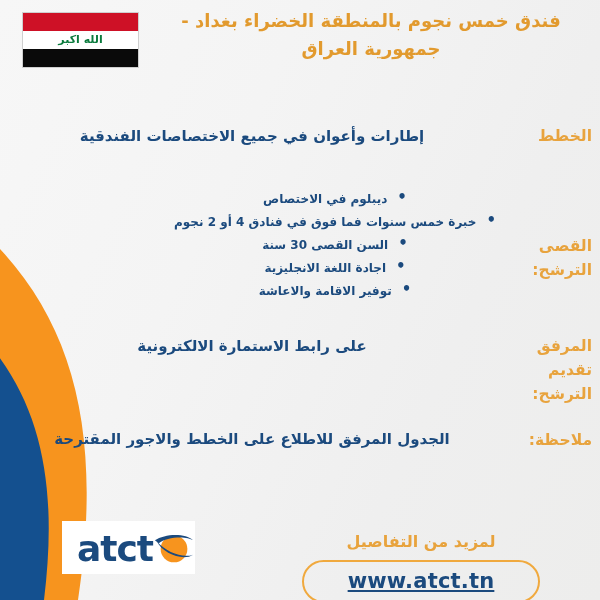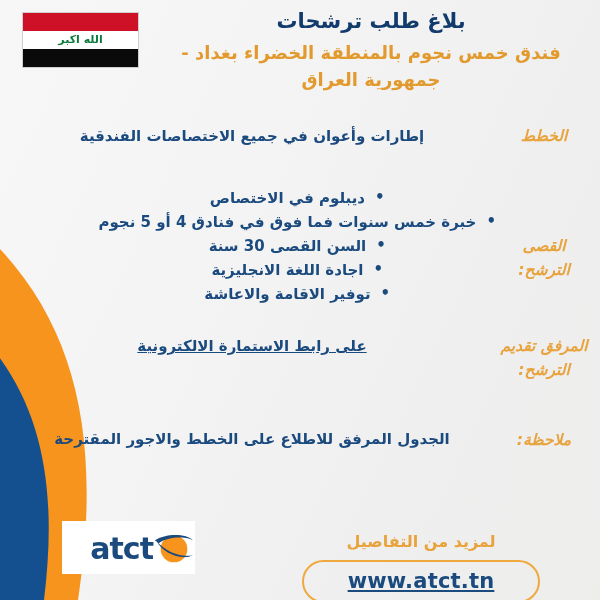--- a/index.html
+++ b/index.html
@@ -50,66 +50,66 @@
   }
 
   
   .row{
     position:absolute;
     display:flex; flex-direction:row;
     align-items:flex-start;
   }
   .row-label{
     color:#E8A33D; font-size:15.5px; font-weight:bold;
-    text-align:center; line-height:1.55;
-    width:96px; flex:0 0 96px;font-style:italic;
+    line-height:1.55;
+    width:96px; flex:0 0 96px;
   }
   .row-value{
     color:#1B4A7E; font-size:15px; font-weight:bold;
     line-height:1.5; text-align:center;
     flex:1 1 auto;
   }
 
   #row-plans   { right:8px; top:124px; width:584px; }
   #row-plans .row-value{ text-align:center; padding-top:1px; }
 
   #row-terms   { right:8px; top:186px; width:584px; }
   #row-terms .row-label{ padding-top:48px; }
 
   .bullets{ list-style:none; text-align:center; }
   .bullets li{
-    color:#1B4A7E; font-size:15px; font-weight:bold;
+    color:#1B4A7E; font-size:12px; font-weight:bold;
     line-height:1.53; white-space:nowrap;
     display:block;
   }
   .bullets li::before{
     content:"\2022";
     color:#1B4A7E;
     display:inline-block;
     margin-left:10px;
     font-size:15px;
     vertical-align:1px;
   }
 
   #row-apply   { right:8px; top:334px; width:584px; }
-  #row-apply .row-value{ padding-top:1px;text-decoration:underline; }
+  #row-apply .row-value{ padding-top:1px; }
 
   #row-note    { right:8px; top:428px; width:584px; }
 
   
   .logo{
     position:absolute; left:62px; top:521px;
     width:133px; height:53px;
     background:#ffffff;
     display:flex; align-items:center; justify-content:flex-start;
     padding-left:6px;
   }
   .logo-mark{ width:42px; height:42px; flex:0 0 42px; }
   .logo-text{
-    color:#1B4A7E; font-size:30px; font-weight:bold;
+    color:#1B4A7E; font-size:36px; font-weight:bold;
     letter-spacing:-1px; line-height:1; direction:ltr;
     margin-left:1px; margin-top:3px;
   }
 
   .more-wrap{
     position:absolute; right:60px; top:532px;
     width:238px; text-align:center;
   }
   .more-label{
     color:#E8A33D; font-size:16px; font-weight:bold;
@@ -142,38 +142,37 @@
 
   <div class="flag-wrap">
     <div class="flag-red"></div>
     <div class="flag-white">
       <div class="flag-takbir">الله اكبر</div>
     </div>
     <div class="flag-black"></div>
   </div>
 
   <div class="header">
-    <div class="title-main">بلاغ طلب ترشحات</div>
     <div class="title-sub">فندق خمس نجوم بالمنطقة الخضراء بغداد -</div>
     <div class="title-sub">جمهورية العراق</div>
   </div>
 
   <div class="row" id="row-plans">
     <div class="row-label">الخطط</div>
     <div class="row-value">إطارات وأعوان في جميع الاختصاصات الفندقية</div>
   </div>
 
   <div class="row" id="row-terms">
     <div class="row-label">
       <div>القصى</div>
       <div>الترشح:</div>
     </div>
     <ul class="bullets">
       <li>ديبلوم في الاختصاص</li>
-      <li>خبرة خمس سنوات فما فوق في فنادق 4 أو 5 نجوم</li>
+      <li>خبرة خمس سنوات فما فوق في فنادق 4 أو 2 نجوم</li>
       <li>السن القصى 30 سنة</li>
       <li>اجادة اللغة الانجليزية</li>
       <li>توفير الاقامة والاعاشة</li>
     </ul>
   </div>
 
   <div class="row" id="row-apply">
     <div class="row-label">
       <div>المرفق تقديم</div>
       <div>الترشح:</div>

